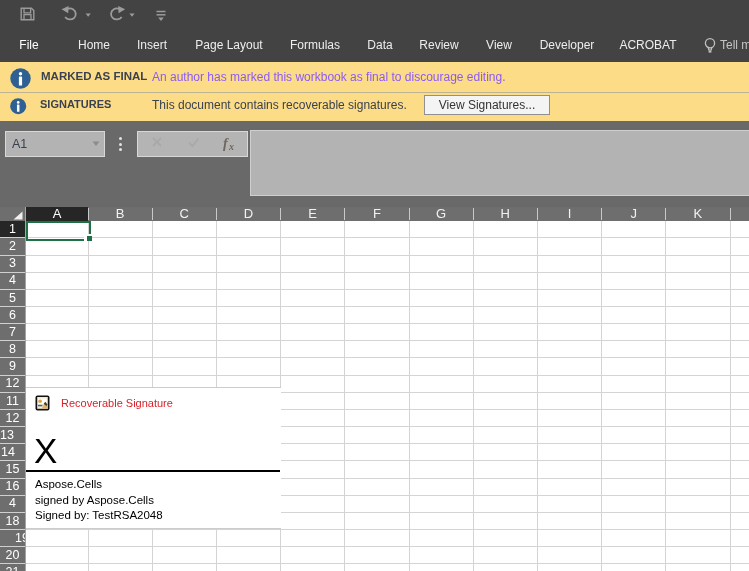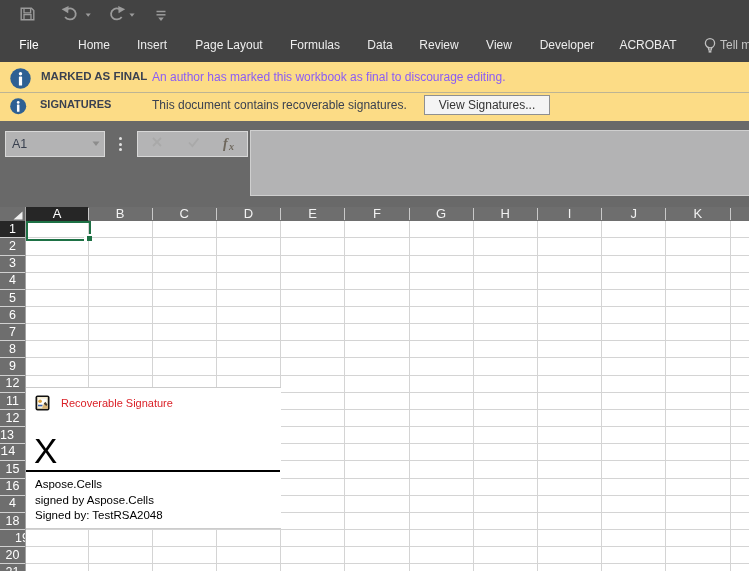--- a/index.html
+++ b/index.html
@@ -172,21 +172,21 @@
         <div class="abs" style="left:0;top:185.5px;width:25px;height:17.15px;background:#6e6e6e;"></div>
         <div class="abs" style="left:0;top:185.5px;width:25px;height:16.15px;line-height:17.15px;text-align:center;font-size:12.5px;color:#fff;">11</div>
         <div class="abs" style="left:0;top:184.75px;width:25px;height:1px;background:#d0d0d0;"></div>
         <div class="abs" style="left:0;top:202.64999999999998px;width:25px;height:17.15px;background:#6e6e6e;"></div>
         <div class="abs" style="left:0;top:202.64999999999998px;width:25px;height:16.15px;line-height:17.15px;text-align:center;font-size:12.5px;color:#fff;">12</div>
         <div class="abs" style="left:0;top:201.89999999999998px;width:25px;height:1px;background:#d0d0d0;"></div>
         <div class="abs" style="left:0;top:219.79999999999998px;width:25px;height:17.15px;background:#6e6e6e;"></div>
         <div class="abs" style="left:0;top:219.79999999999998px;width:25px;height:16.15px;line-height:17.15px;text-align:left;font-size:12.5px;color:#fff;">13</div>
         <div class="abs" style="left:0;top:219.04999999999998px;width:25px;height:1px;background:#d0d0d0;"></div>
         <div class="abs" style="left:0;top:236.95px;width:25px;height:17.15px;background:#6e6e6e;"></div>
-        <div class="abs" style="left:0;top:236.95px;width:16px;height:16.15px;line-height:17.15px;text-align:center;font-size:12.5px;color:#fff;font-family:Liberation Mono, monospace;">14</div>
+        <div class="abs" style="left:0;top:236.95px;width:16px;height:16.15px;line-height:17.15px;text-align:center;font-size:12.5px;color:#fff;">14</div>
         <div class="abs" style="left:0;top:236.2px;width:25px;height:1px;background:#d0d0d0;"></div>
         <div class="abs" style="left:0;top:254.09999999999997px;width:25px;height:17.15px;background:#6e6e6e;"></div>
         <div class="abs" style="left:0;top:254.09999999999997px;width:25px;height:16.15px;line-height:17.15px;text-align:center;font-size:12.5px;color:#fff;">15</div>
         <div class="abs" style="left:0;top:253.34999999999997px;width:25px;height:1px;background:#d0d0d0;"></div>
         <div class="abs" style="left:0;top:271.25px;width:25px;height:17.15px;background:#6e6e6e;"></div>
         <div class="abs" style="left:0;top:271.25px;width:25px;height:16.15px;line-height:17.15px;text-align:center;font-size:12.5px;color:#fff;">16</div>
         <div class="abs" style="left:0;top:270.5px;width:25px;height:1px;background:#d0d0d0;"></div>
         <div class="abs" style="left:0;top:288.4px;width:25px;height:17.15px;background:#6e6e6e;"></div>
         <div class="abs" style="left:0;top:288.4px;width:25px;height:16.15px;line-height:17.15px;text-align:center;font-size:12.5px;color:#fff;">4</div>
         <div class="abs" style="left:0;top:287.65px;width:25px;height:1px;background:#d0d0d0;"></div>

